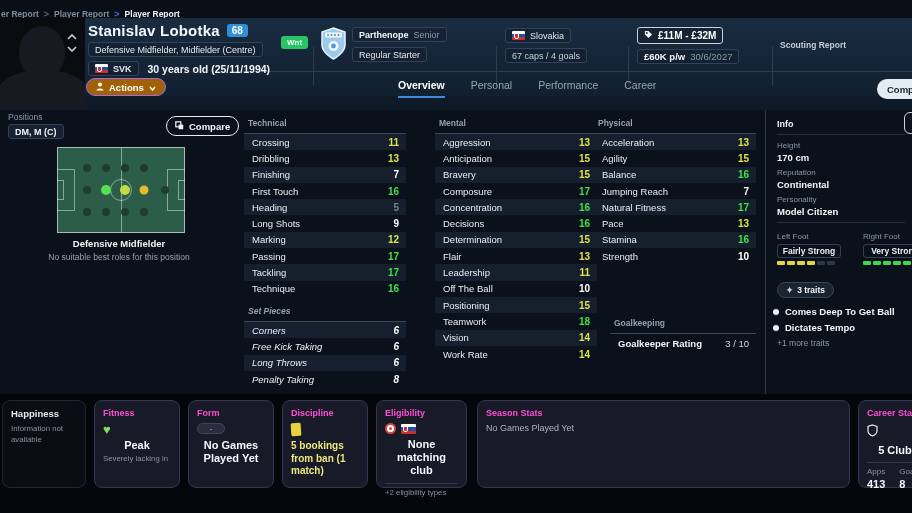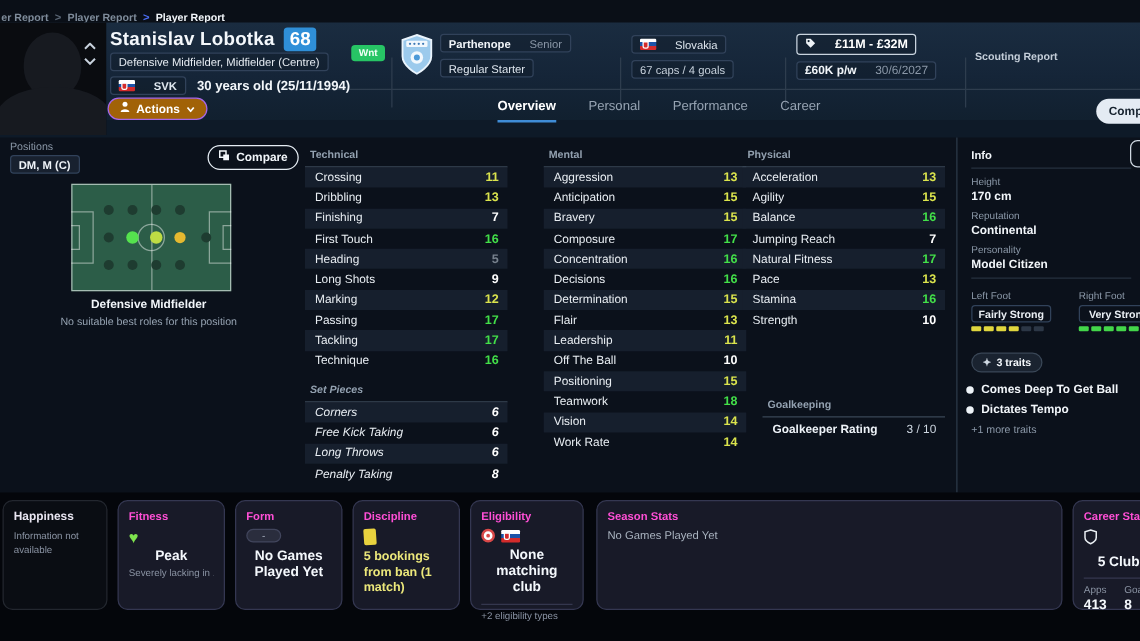--- a/index.html
+++ b/index.html
@@ -21,23 +21,23 @@
   .tabbar { position:absolute; top:96px; left:0; width:912px; height:14px; background:#0e1a28; }
   .header-divider { position:absolute; top:71px; left:240px; width:672px; height:1px; background:#2e3d4e; }
   .photo { position:absolute; top:18px; left:0; width:85px; height:90px; background:#0a0c10; overflow:hidden; }
   .photo .head { position:absolute; top:8px; left:19px; width:46px; height:52px; background:#171a20; border-radius:50% 50% 46% 46%; }
   .photo .shoulders { position:absolute; top:52px; left:-4px; width:94px; height:56px; background:#171a20; border-radius:46% 46% 0 0; }
   .chevrons { position:absolute; top:34px; left:66px; width:12px; height:28px; display:flex; flex-direction:column; gap:6px; align-items:center; }
   .chev svg { display:block; }
 
   .pname { position:absolute; top:22px; left:88px; display:flex; align-items:center; gap:7px; }
   .pname .nm { font-size:15px; font-weight:bold; color:#f4f8fc; letter-spacing:.2px; }
-  .rating-badge { background:#2f8fd8; color:#fff; font-size:15px; font-weight:bold; border-radius:3px; padding:1px 5px; }
-
-  .pill { display:inline-flex; align-items:center; gap:15px; border:1px solid #31425a; border-radius:3px;
+  .rating-badge { background:#2f8fd8; color:#fff; font-size:10px; font-weight:bold; border-radius:3px; padding:1px 5px; }
+
+  .pill { display:inline-flex; align-items:center; gap:5px; border:1px solid #31425a; border-radius:3px;
     padding:0 6px; height:15px; font-size:9px; color:#dfe7ef; background:rgba(10,18,28,.25); }
   .pos-pill { position:absolute; top:42px; left:88px; font-size:9px; color:#e6ecf2; }
   .flag-age { position:absolute; top:61px; left:88px; display:flex; align-items:center; gap:9px; }
   .flag-svk { width:13px; height:9px; border-radius:1px; position:relative;
     background:linear-gradient(180deg,#fff 0 33%, #1c53a8 33% 66%, #d42b2b 66% 100%); }
   .flag-svk::after { content:""; position:absolute; left:2px; top:2px; width:3px; height:4px; background:#d42b2b; border:0.5px solid #fff; border-radius:0 0 2px 2px; }
   .svk-code { font-weight:bold; }
   .age-text { font-size:10.5px; font-weight:bold; color:#f2f6fa; }
 
   .wnt-badge { position:absolute; top:36px; left:281px; background:#27c565; color:#f2fff7; font-weight:bold;

